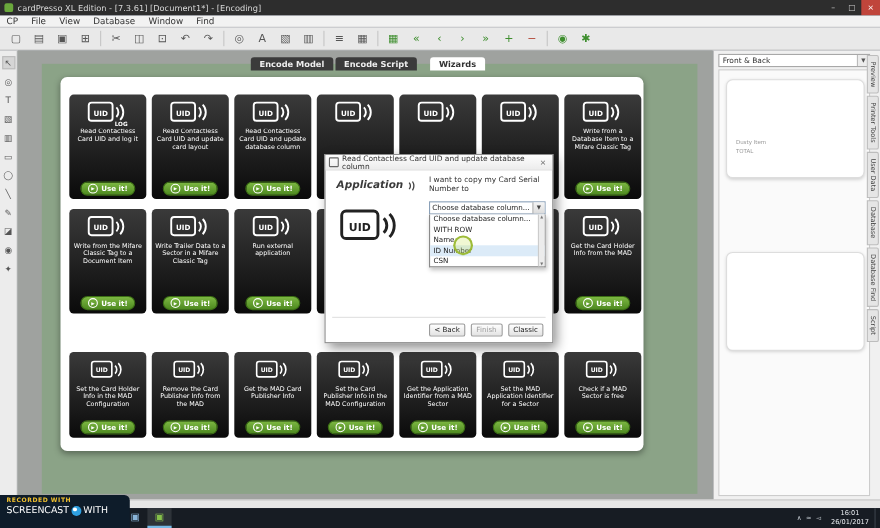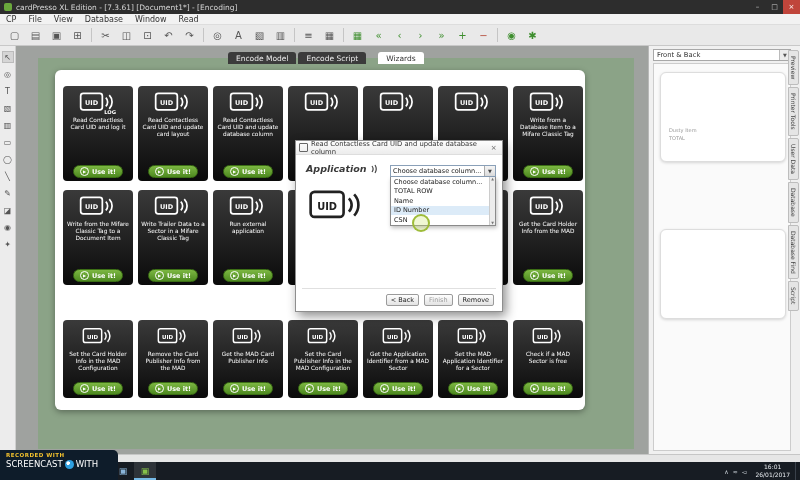--- a/index.html
+++ b/index.html
@@ -28,21 +28,21 @@
 
   
   .lefttools{position:absolute;top:46px;left:0;width:16px;bottom:25px;background:#ececec;border-right:1px solid #cfcfcf;
     display:flex;flex-direction:column;align-items:center;padding-top:5px;gap:5px;box-sizing:border-box;}
   .ltool{width:12px;height:12px;font-size:8px;color:#555;display:flex;align-items:center;justify-content:center;}
   .ltool.active{background:#d5d5d5;border:1px solid #bbb;box-sizing:border-box;}
 
   
   .workspace{position:absolute;left:16px;top:46px;right:152px;bottom:25px;background:#9fa29f;overflow:hidden;}
   .board{position:absolute;left:22px;top:12px;right:14px;bottom:6px;background:#8ba387;}
-  .tabs{position:absolute;left:212px;top:6px;display:flex;gap:2px;z-index:3;}
+  .tabs{position:absolute;left:212px;top:6px;display:flex;gap:2px;z-index:3;font-weight:bold;}
   .tab{height:12px;padding:0 8px;display:flex;align-items:center;font-size:7.5px;background:#3b3b3b;color:#eee;border-radius:3px 3px 0 0;}
   .tab.active{background:#fff;color:#333;margin-left:10px;}
   .designcard{position:absolute;left:39px;top:24px;width:530px;height:340px;background:#fff;border-radius:6px;
     box-shadow:0 2px 6px rgba(0,0,0,.35);}
 
   
   .tile-row{position:absolute;left:8px;display:flex;gap:5px;}
   .tile{width:70px;background:linear-gradient(#3a3a3a,#0a0a0a);border-radius:4px;display:flex;flex-direction:column;
     align-items:center;padding:3px;box-sizing:border-box;color:#fff;flex:none;}
   .tile-icon{height:26px;display:flex;align-items:center;justify-content:center;}
@@ -130,21 +130,21 @@
       <div class="win-btn win-close">×</div>
     </div>
   </div>
 
   <div class="menubar">
       <span class="menu-item">CP</span>
       <span class="menu-item">File</span>
       <span class="menu-item">View</span>
       <span class="menu-item">Database</span>
       <span class="menu-item">Window</span>
-      <span class="menu-item">Read</span>
+      <span class="menu-item">Find</span>
     </div>
 
   <div class="toolbar">
       <div class="tbtn">▢</div>
       <div class="tbtn">▤</div>
       <div class="tbtn">▣</div>
       <div class="tbtn">⊞</div>
       <div class="tsep"></div>
       <div class="tbtn">✂</div>
       <div class="tbtn">◫</div>
@@ -539,42 +539,43 @@
       </div>
       <div class="dlg-card-icon"><svg width="58" height="42" viewBox="0 0 44 30">
             <rect x="2" y="5" width="25" height="19" rx="3" fill="none" stroke="#222" stroke-width="2"></rect>
             <text x="14.5" y="18.5" font-size="7.5" font-weight="bold" fill="#222" text-anchor="middle">UID</text>
             <path d="M31 10 a7 7 0 0 1 0 10" fill="none" stroke="#222" stroke-width="2"></path>
             <path d="M35 7 a11.5 11.5 0 0 1 0 16" fill="none" stroke="#222" stroke-width="2"></path>
           </svg></div>
     </div>
 
     <div class="dlg-right">
+      <div class="prompt">I want to copy my Card Serial Number to</div>
       <div class="combo">
         <div class="combo-val">Choose database column...</div>
         <div class="combo-btn">▼</div>
       </div>
       <div class="dd-list">
           <div class="dd-item">Choose database column...</div>
-          <div class="dd-item">TOTAL ROW</div>
+          <div class="dd-item">WITH ROW</div>
           <div class="dd-item">Name</div>
           <div class="dd-item hl">ID Number</div>
           <div class="dd-item">CSN</div>
           <div class="dd-scroll">
             <span>▲</span>
             <span>▼</span>
           </div>
         </div>
     </div>
 
     <div class="dlg-sep"></div>
     <div class="dlg-buttons">
       <div class="dbtn">&lt; Back</div>
       <div class="dbtn disabled">Finish</div>
-      <div class="dbtn">Remove</div>
+      <div class="dbtn">Classic</div>
     </div>
   </div>
 
   <div class="cursor-ring"></div>
 
   <div class="rightpanel">
     <div class="rp-header">
       <div class="rp-header-label">Front &amp; Back</div>
       <div class="rp-header-btn">▼</div>
     </div>

